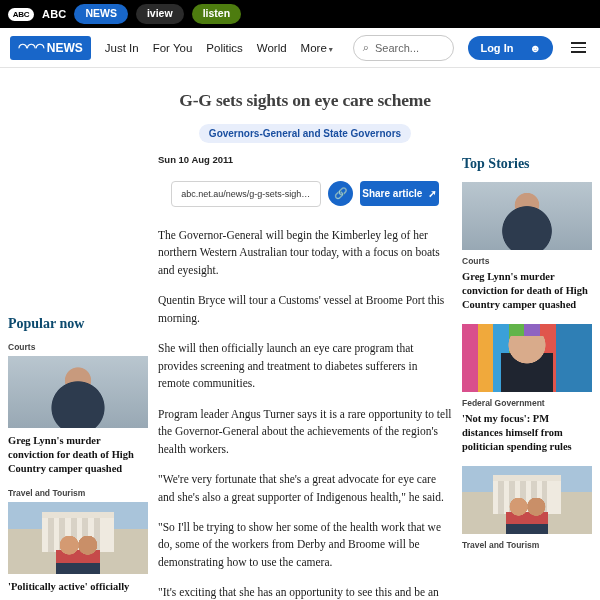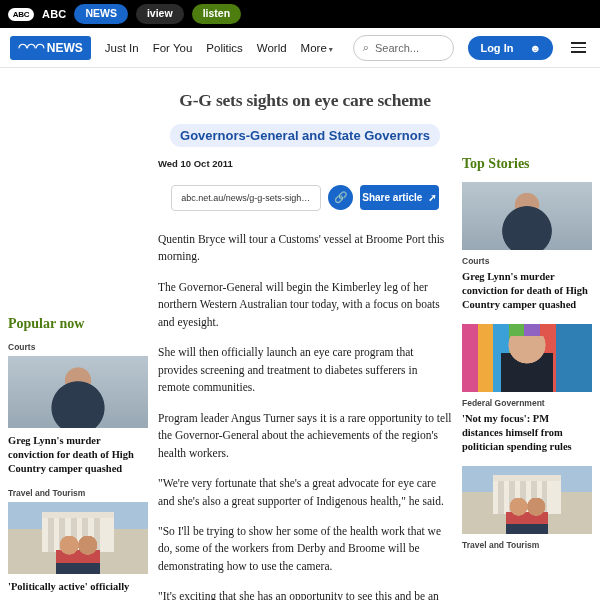--- a/index.html
+++ b/index.html
@@ -123,21 +123,21 @@
     line-height: 1.25;
     text-align: center;
     color: #404040;
     margin: 12px 0 12px 0;
     letter-spacing: -0.2px;
   }
   .topic-row { display: flex; justify-content: center; margin-bottom: 11px; }
   .topic-tag {
     background: #e8eefb;
     color: #1a4fa0;
-    font-size: 13px;
+    font-size: 10px;
     font-weight: bold;
     border-radius: 11px;
     padding: 4px 10px;
   }
   .date {
     font-size: 9.5px;
     font-weight: bold;
     color: #222;
     margin-bottom: 16px;
   }
@@ -182,21 +182,21 @@
     line-height: 1.52;
     color: #1a1a1a;
     margin: 0 0 13px 0;
   }
 
   
   .side-title {
     font-family: "Liberation Serif", serif;
     font-size: 14px;
     font-weight: bold;
-    color: #4d7c0f;
+    color: #0c4a6e;
     margin-bottom: 10px;
   }
   .side-item { margin-bottom: 12px; }
   .kicker {
     font-size: 8.5px;
     color: #444;
     font-weight: bold;
     margin-bottom: 4px;
   }
   .thumb {
@@ -315,36 +315,36 @@
     </div>
   </div>
 
   <div class="col-main">
     <h1 class="headline">G-G sets sights on eye care scheme</h1>
 
     <div class="topic-row">
       <span class="topic-tag">Governors-General and State Governors</span>
     </div>
 
-    <div class="date">Wed 10 Oct 2011</div>
+    <div class="date">Sun 10 Aug 2011</div>
 
     <div class="share-row">
       <div class="url-chip">abc.net.au/news/g-g-sets-sights-on-eye...</div>
       <div class="copy-btn">
         <span>🔗</span>
       </div>
       <div class="share-btn">
         <span>Share article</span>
         <span>➚</span>
       </div>
     </div>
 
     <div class="body-text">
+      <p>The Governor-General will begin the Kimberley leg of her northern Western Australian tour today, with a focus on boats and eyesight.</p>
       <p>Quentin Bryce will tour a Customs' vessel at Broome Port this morning.</p>
-      <p>The Governor-General will begin the Kimberley leg of her northern Western Australian tour today, with a focus on boats and eyesight.</p>
       <p>She will then officially launch an eye care program that provides screening and treatment to diabetes sufferers in remote communities.</p>
       <p>Program leader Angus Turner says it is a rare opportunity to tell the Governor-General about the achievements of the region's health workers.</p>
       <p>"We're very fortunate that she's a great advocate for eye care and she's also a great supporter of Indigenous health," he said.</p>
       <p>"So I'll be trying to show her some of the health work that we do, some of the workers from Derby and Broome will be demonstrating how to use the camera.</p>
       <p>"It's exciting that she has an opportunity to see this and be an advocate for us elsewhere in Australia."</p>
 
     </div>
 
   </div>
 

